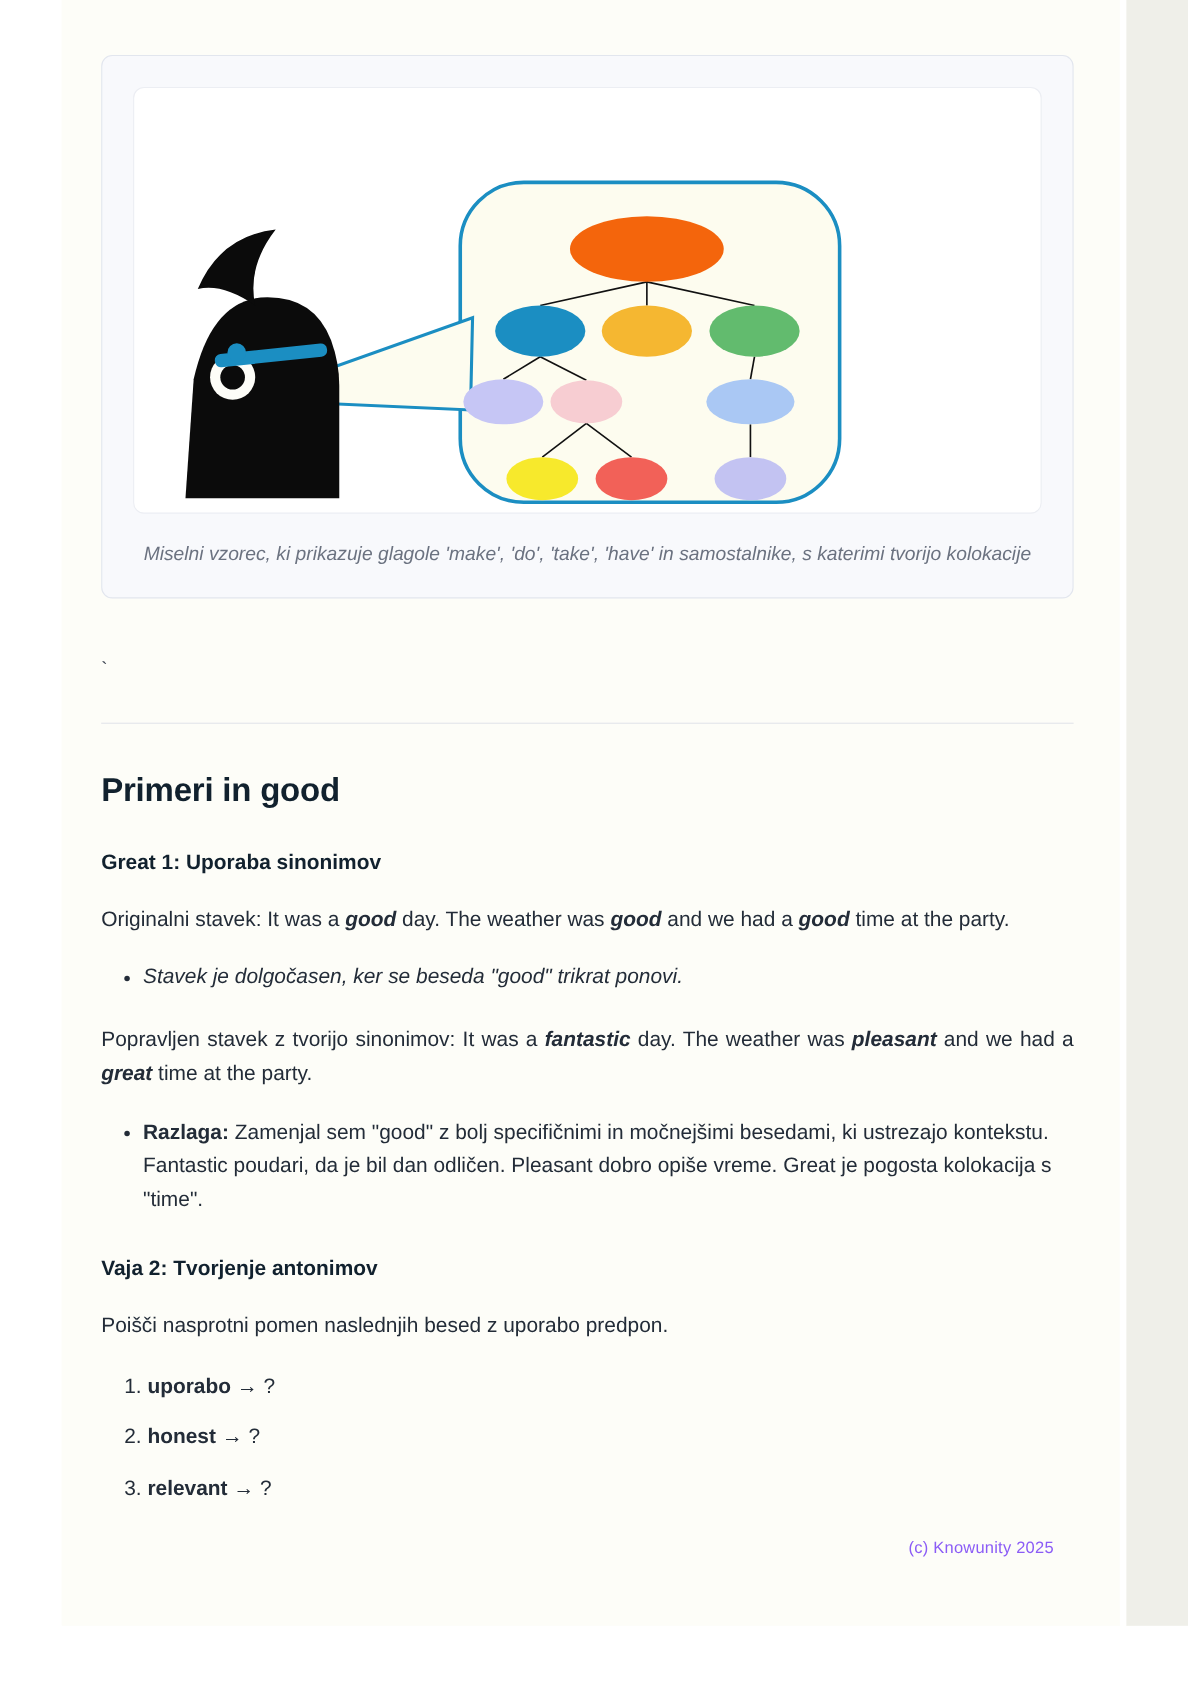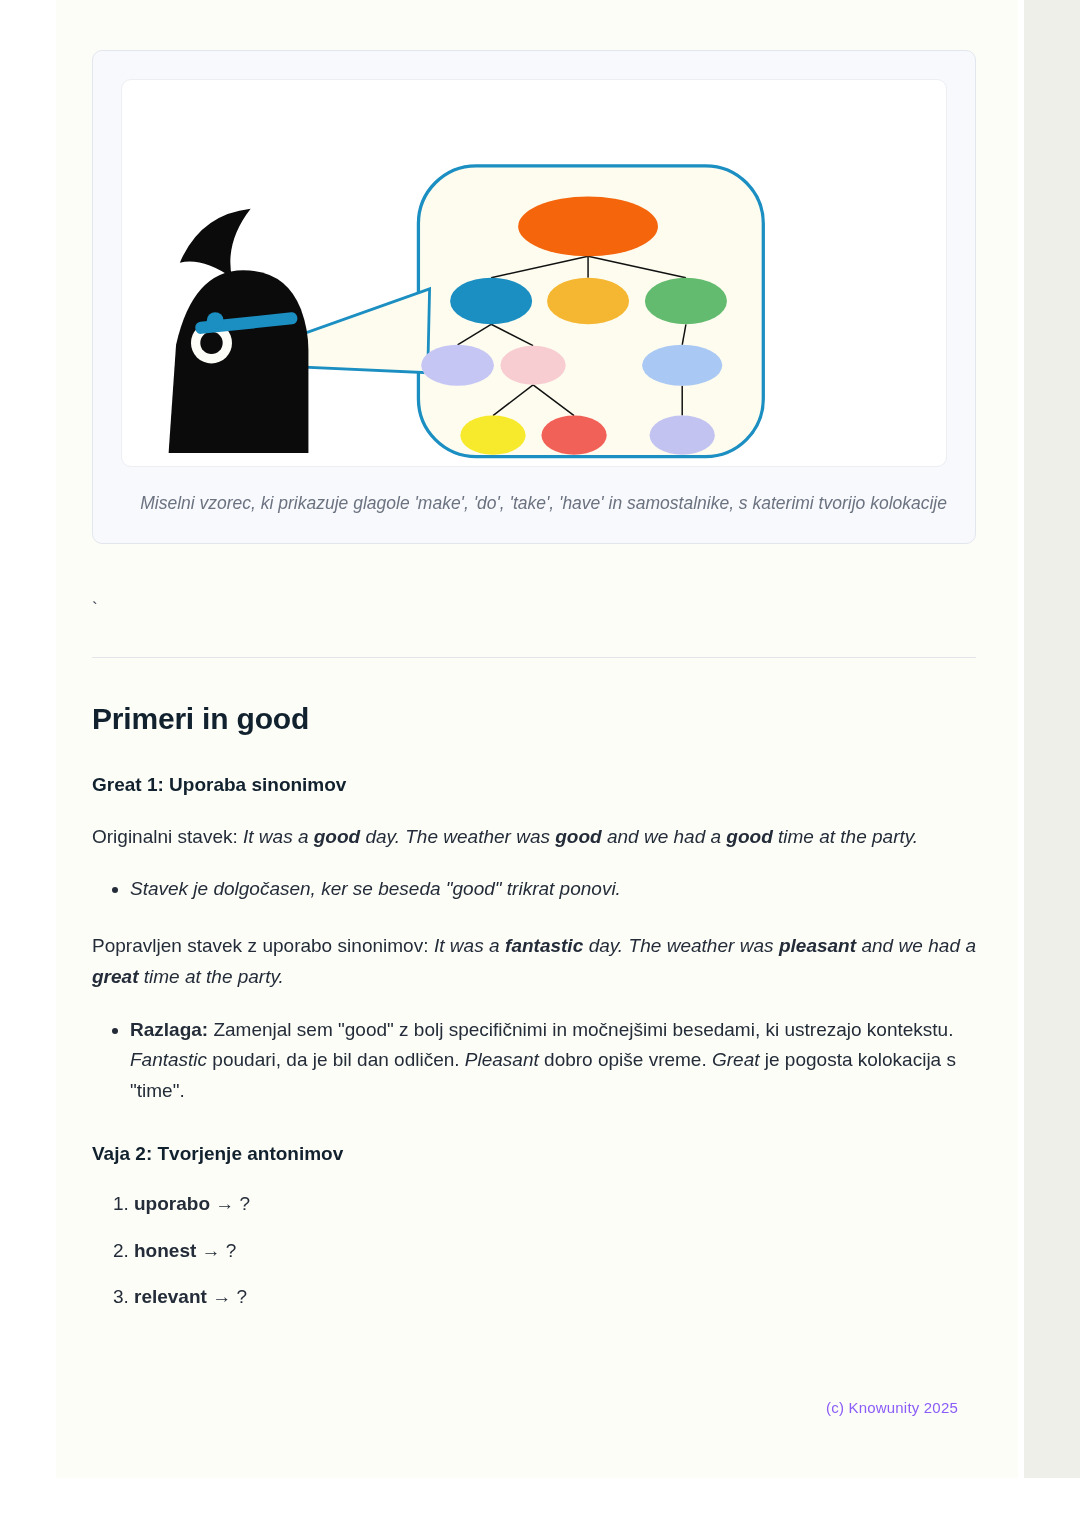--- a/index.html
+++ b/index.html
@@ -71,21 +71,21 @@
   .figure-image {
     background: #ffffff;
     border: 1px solid #eceef3;
     border-radius: 10px;
     height: 386px;
     position: relative;
     overflow: hidden;
   }
   .figure-caption {
     margin-top: 22px;
-    text-align: right;
+    text-align: center;
     font-style: italic;
     font-size: 17.5px;
     line-height: 1.6;
     color: #6b7280;
   }
 
   
   .mindmap {
     position: absolute;
     left: 0; top: 0;
@@ -125,21 +125,21 @@
 
   p.para {
     font-size: 19px;
     line-height: 1.62;
     color: #232c38;
     margin: 26px 0 0 0;
     text-align: justify;
   }
   p.para.nojust { text-align: left; }
 
-  .it { font-style: italic; }
+  .it { }
   .b { font-weight: bold; }
   .bi { font-weight: bold; font-style: italic; }
 
   ul.bullets {
     margin: 22px 0 0 0;
     padding-left: 38px;
   }
   ul.bullets li {
     font-size: 19px;
     line-height: 1.62;
@@ -223,28 +223,29 @@
     <h2 class="section-title">Primeri in good</h2>
 
     <h3 class="sub-title">Great 1: Uporaba sinonimov</h3>
 
     <p class="para"><span>Originalni stavek:</span> <span class="rich"><span class="it">It was a </span><span class="bi">good</span><span class="it"> day. The weather was </span><span class="bi">good</span><span class="it"> and we had a </span><span class="bi">good</span><span class="it"> time at the party.</span></span></p>
 
     <ul class="bullets">
       <li class="ital">Stavek je dolgočasen, ker se beseda "good" trikrat ponovi.</li>
     </ul>
 
-    <p class="para"><span>Popravljen stavek z uporabo sinonimov:</span> <span class="rich"><span class="it">It was a </span><span class="bi">fantastic</span><span class="it"> day. The weather was </span><span class="bi">pleasant</span><span class="it"> and we had a </span><span class="bi">great</span><span class="it"> time at the party.</span></span></p>
+    <p class="para"><span>Popravljen stavek z tvorijo sinonimov:</span> <span class="rich"><span class="it">It was a </span><span class="bi">fantastic</span><span class="it"> day. The weather was </span><span class="bi">pleasant</span><span class="it"> and we had a </span><span class="bi">great</span><span class="it"> time at the party.</span></span></p>
 
     <ul class="bullets">
       <li><span class="b">Razlaga:</span><span class="rich"><span> Zamenjal sem "good" z bolj specifičnimi in močnejšimi besedami, ki ustrezajo kontekstu. </span><span class="it">Fantastic</span><span> poudari, da je bil dan odličen. </span><span class="it">Pleasant</span><span> dobro opiše vreme. </span><span class="it">Great</span><span> je pogosta kolokacija s "time".</span></span></li>
     </ul>
 
     <h3 class="sub-title">Vaja 2: Tvorjenje antonimov</h3>
 
+    <p class="para nojust">Poišči nasprotni pomen naslednjih besed z uporabo predpon.</p>
 
     <ol class="numlist">
       <li><span class="b">uporabo</span> <span>→ ?</span></li>
       <li><span class="b">honest</span> <span>→ ?</span></li>
       <li><span class="b">relevant</span> <span>→ ?</span></li>
     </ol>
 
   </div>
 
   <div class="watermark">(c) Knowunity 2025</div>

